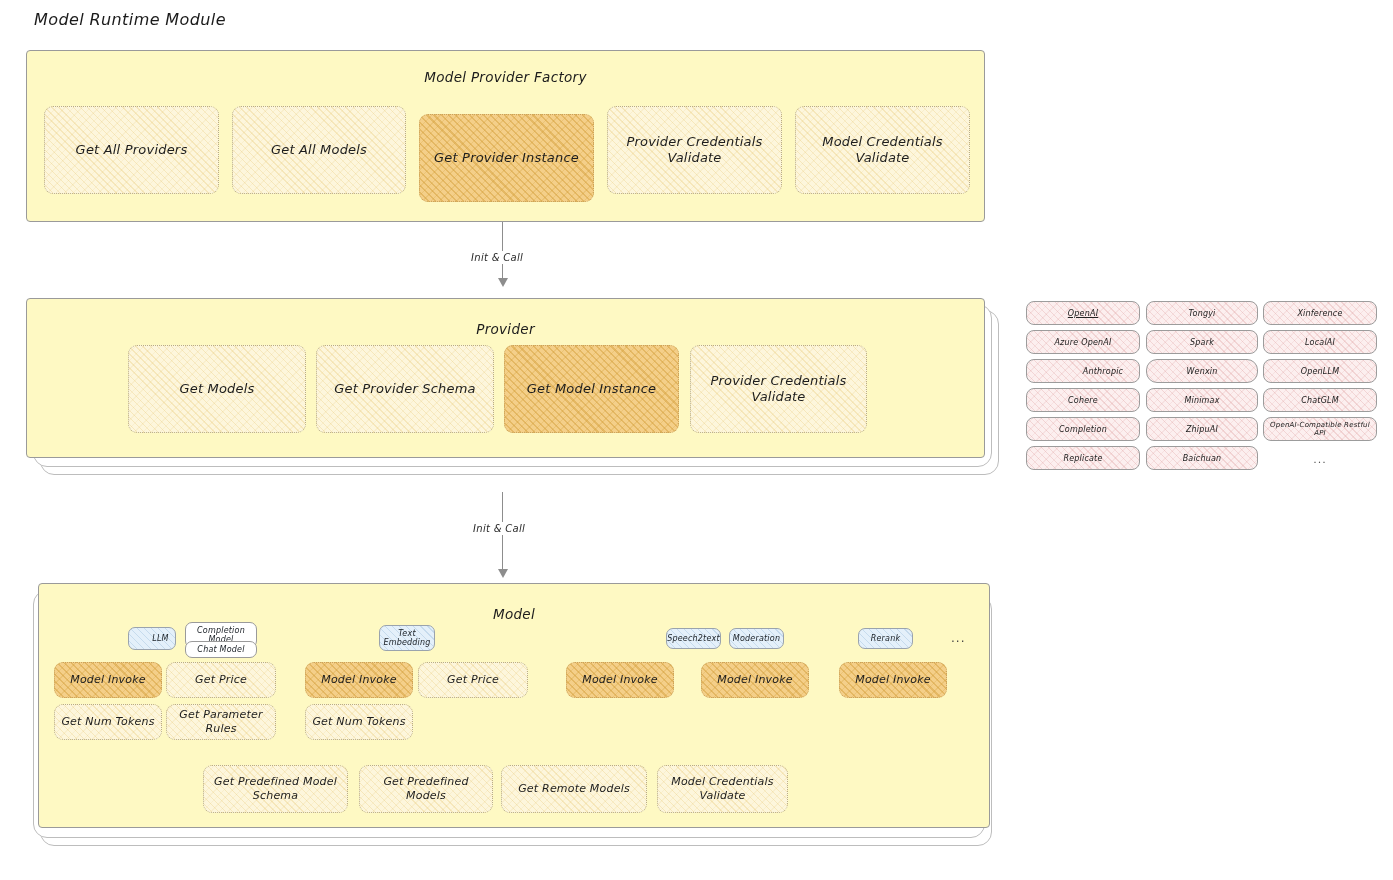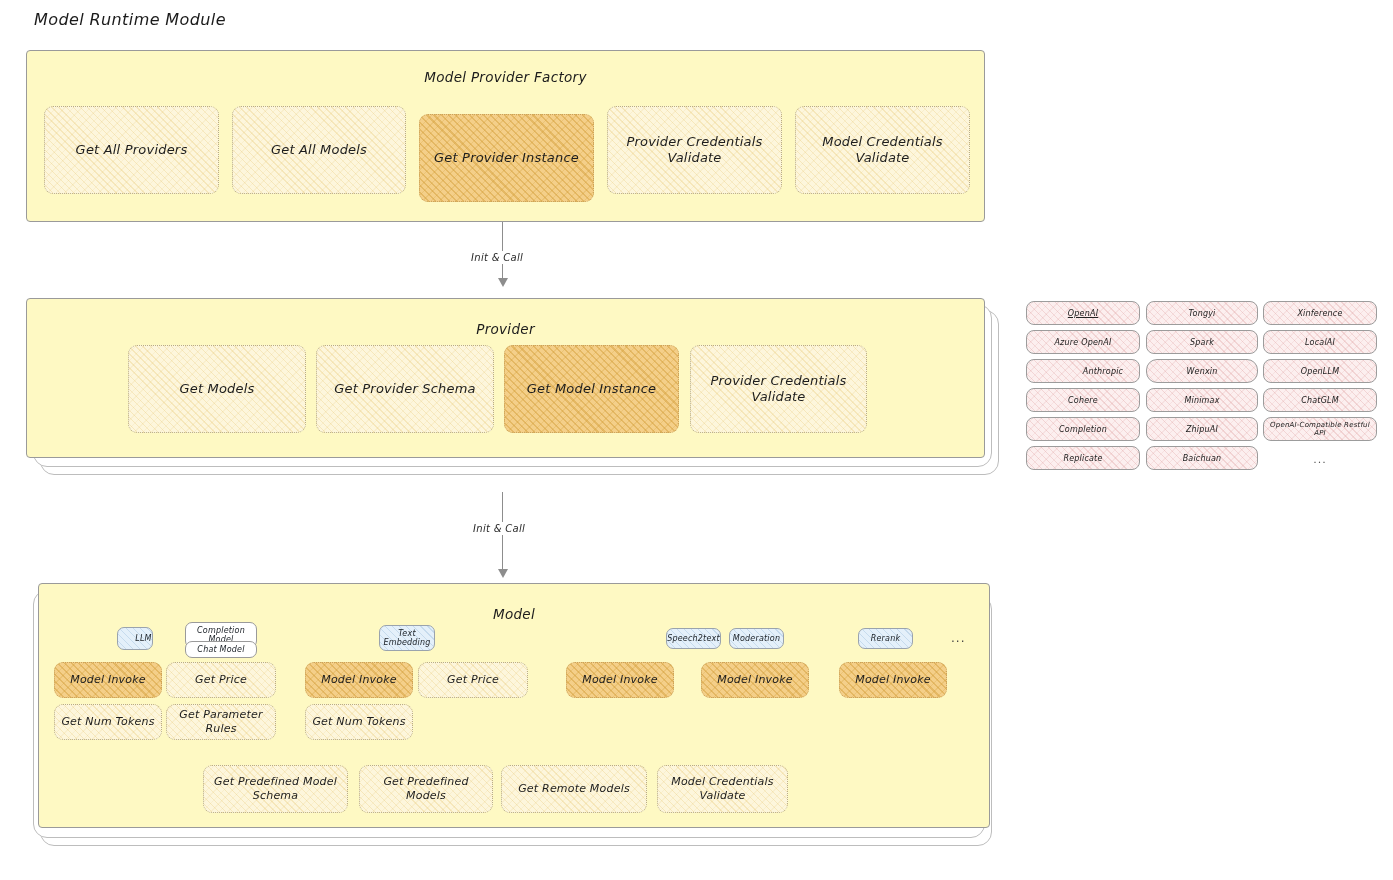--- a/index.html
+++ b/index.html
@@ -196,21 +196,21 @@
   <div class="arrow-head" style="left:498px; top:569px;"></div>
   <div class="arrow-label hand" style="left:468px; top:522px;">Init &amp; Call</div>
 
   <div class="card-shadowlayer" style="left:40px; top:595px; width:952px; height:251px;"></div>
   <div class="card-shadowlayer" style="left:33px; top:590px; width:952px; height:248px; z-index:1;"></div>
 
   <div class="card card-main" style="left:26px; top:583px; width:952px; height:245px;margin-left:12px;">
     <div class="card-title hand" style="top:22px;">Model</div>
   </div>
 
-  <div class="mchip" style="left:117px; top:627px; width:36px; height:23px; z-index:4;padding-left:17px;">LLM</div>
+  <div class="mchip" style="left:128px; top:627px; width:48px; height:23px; z-index:4;padding-left:17px;">LLM</div>
   <div class="mchip plain" style="left:185px; top:622px; width:72px; height:26px; z-index:4;">Completion Model</div>
   <div class="mchip plain" style="left:185px; top:641px; width:72px; height:17px; z-index:4;">Chat Model</div>
 
   <div class="fbox hl sm" style="left:54px; top:662px; width:108px; height:36px; z-index:4;">Model Invoke</div>
   <div class="fbox sm" style="left:166px; top:662px; width:110px; height:36px; z-index:4;">Get Price</div>
   <div class="fbox sm" style="left:54px; top:704px; width:108px; height:36px; z-index:4;">Get Num Tokens</div>
   <div class="fbox sm" style="left:166px; top:704px; width:110px; height:36px; z-index:4;">Get Parameter Rules</div>
 
   <div class="mchip" style="left:379px; top:625px; width:56px; height:26px; z-index:4;">Text Embedding</div>
 

